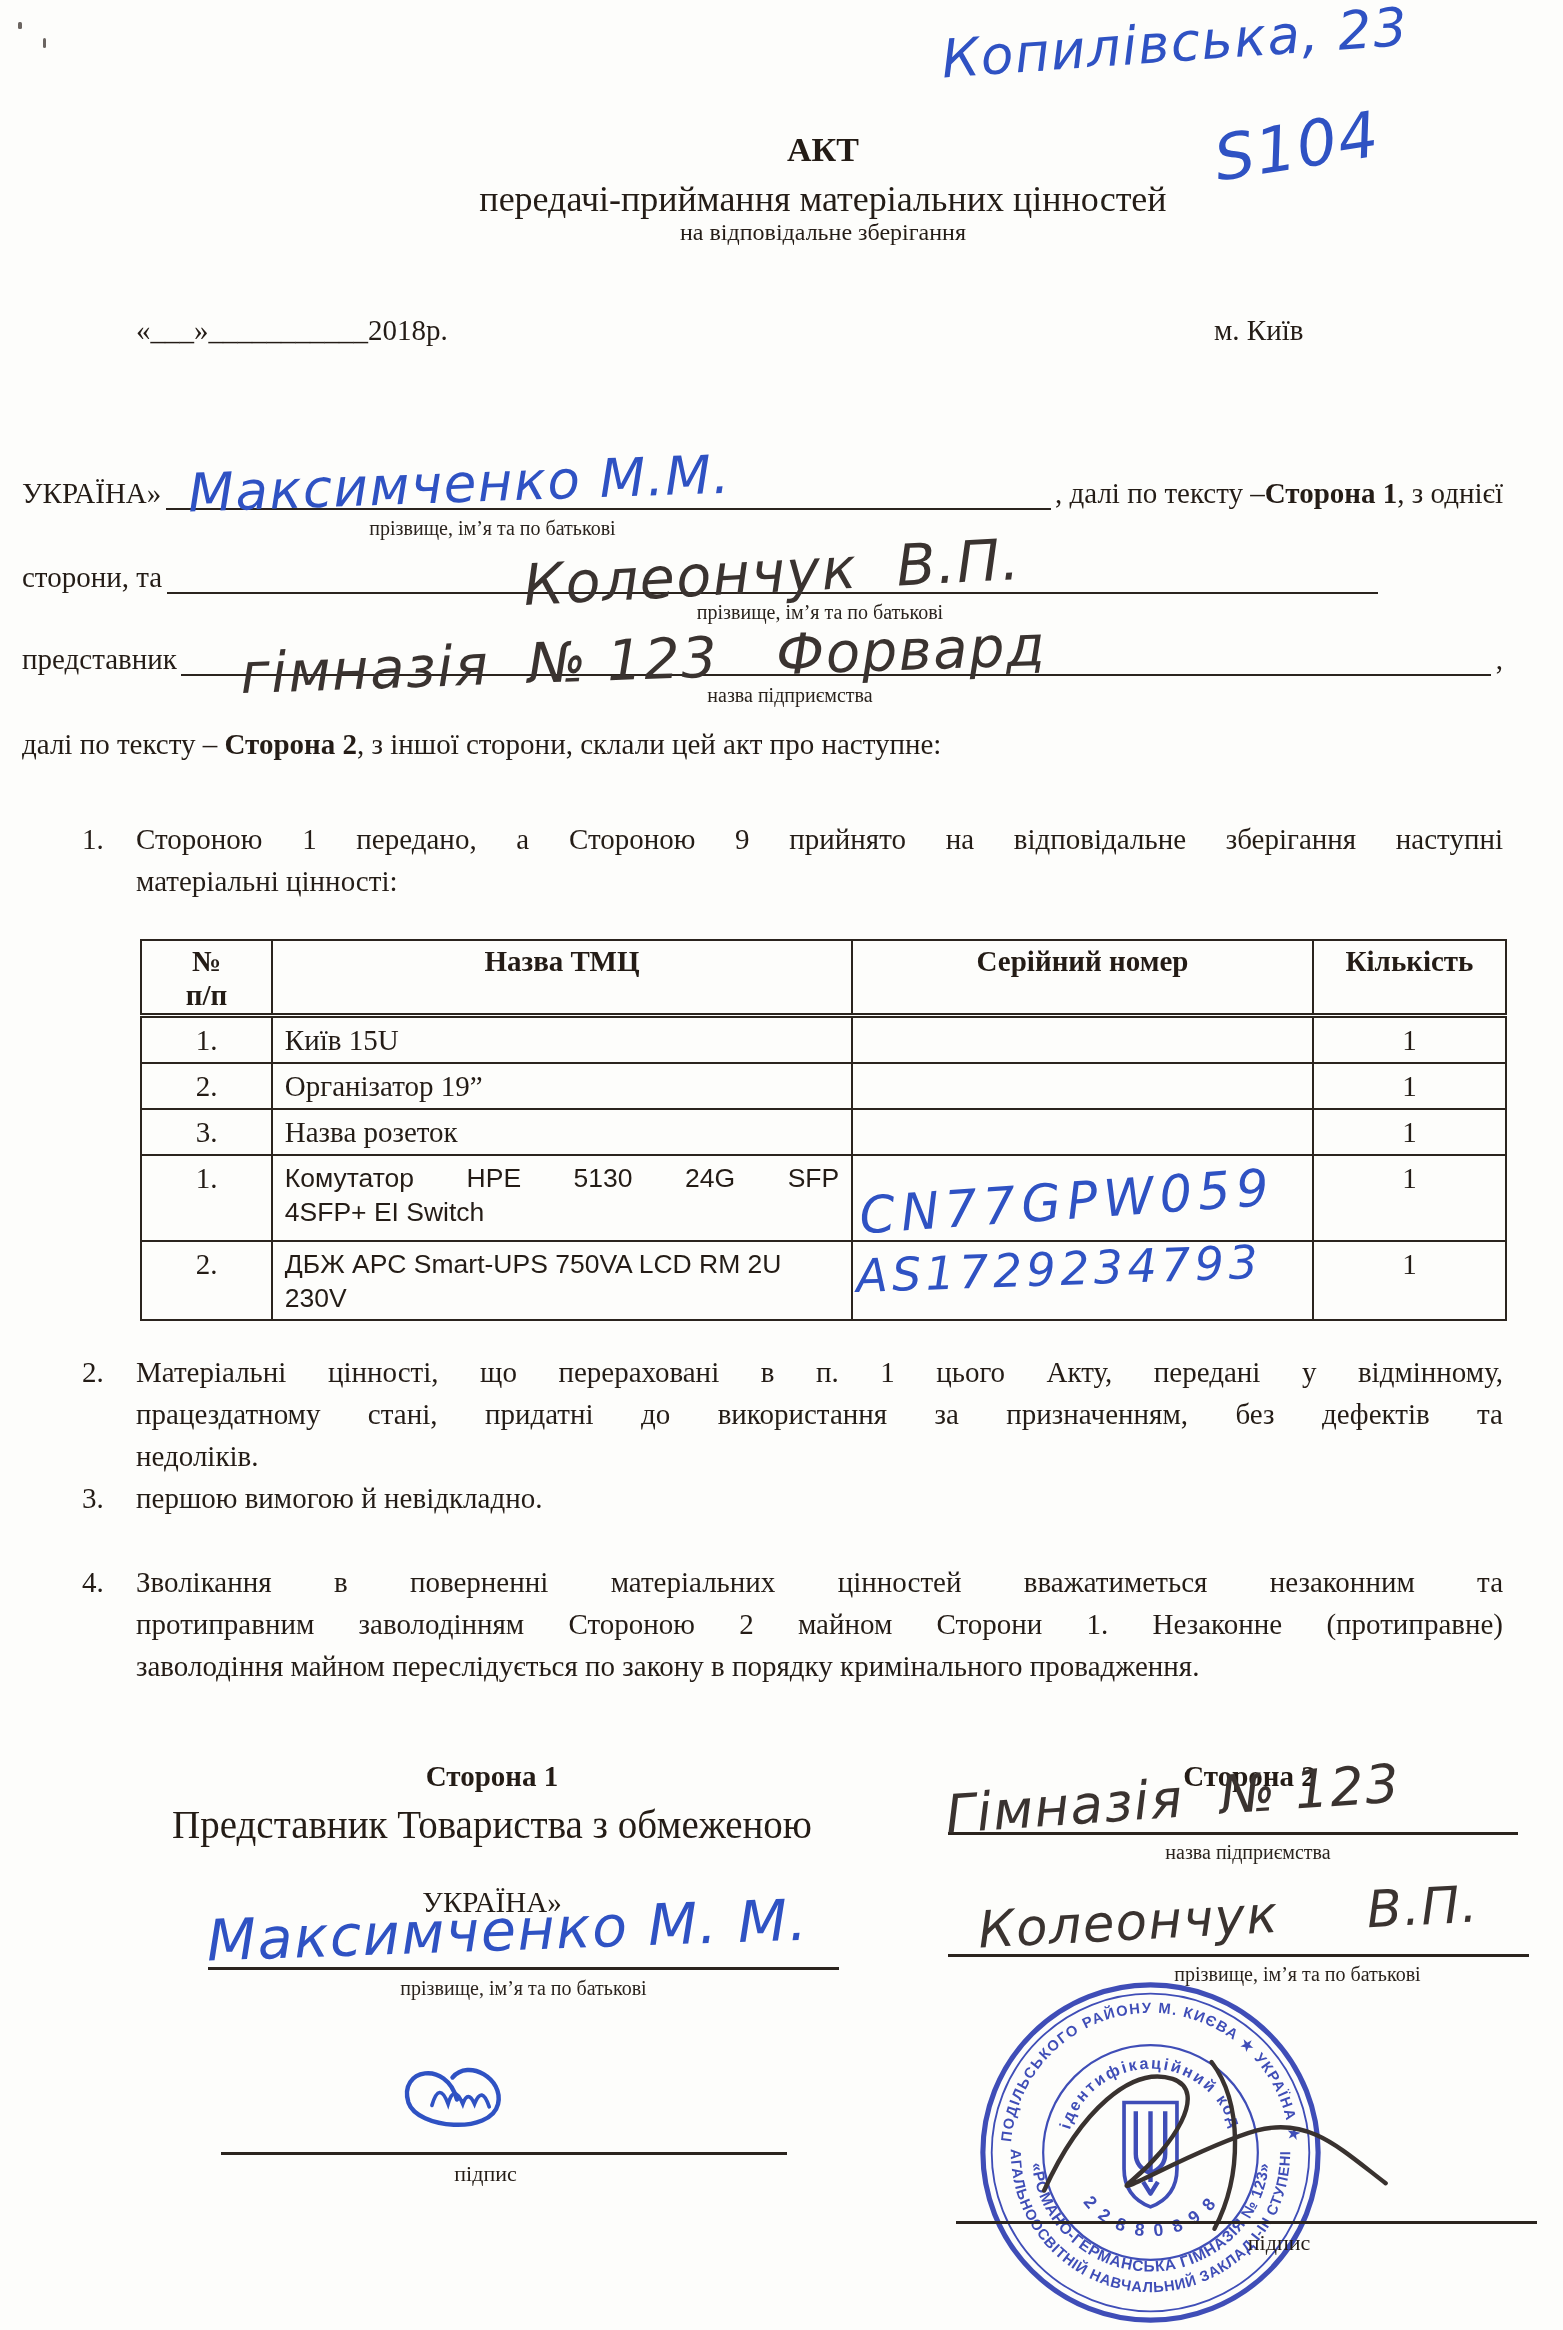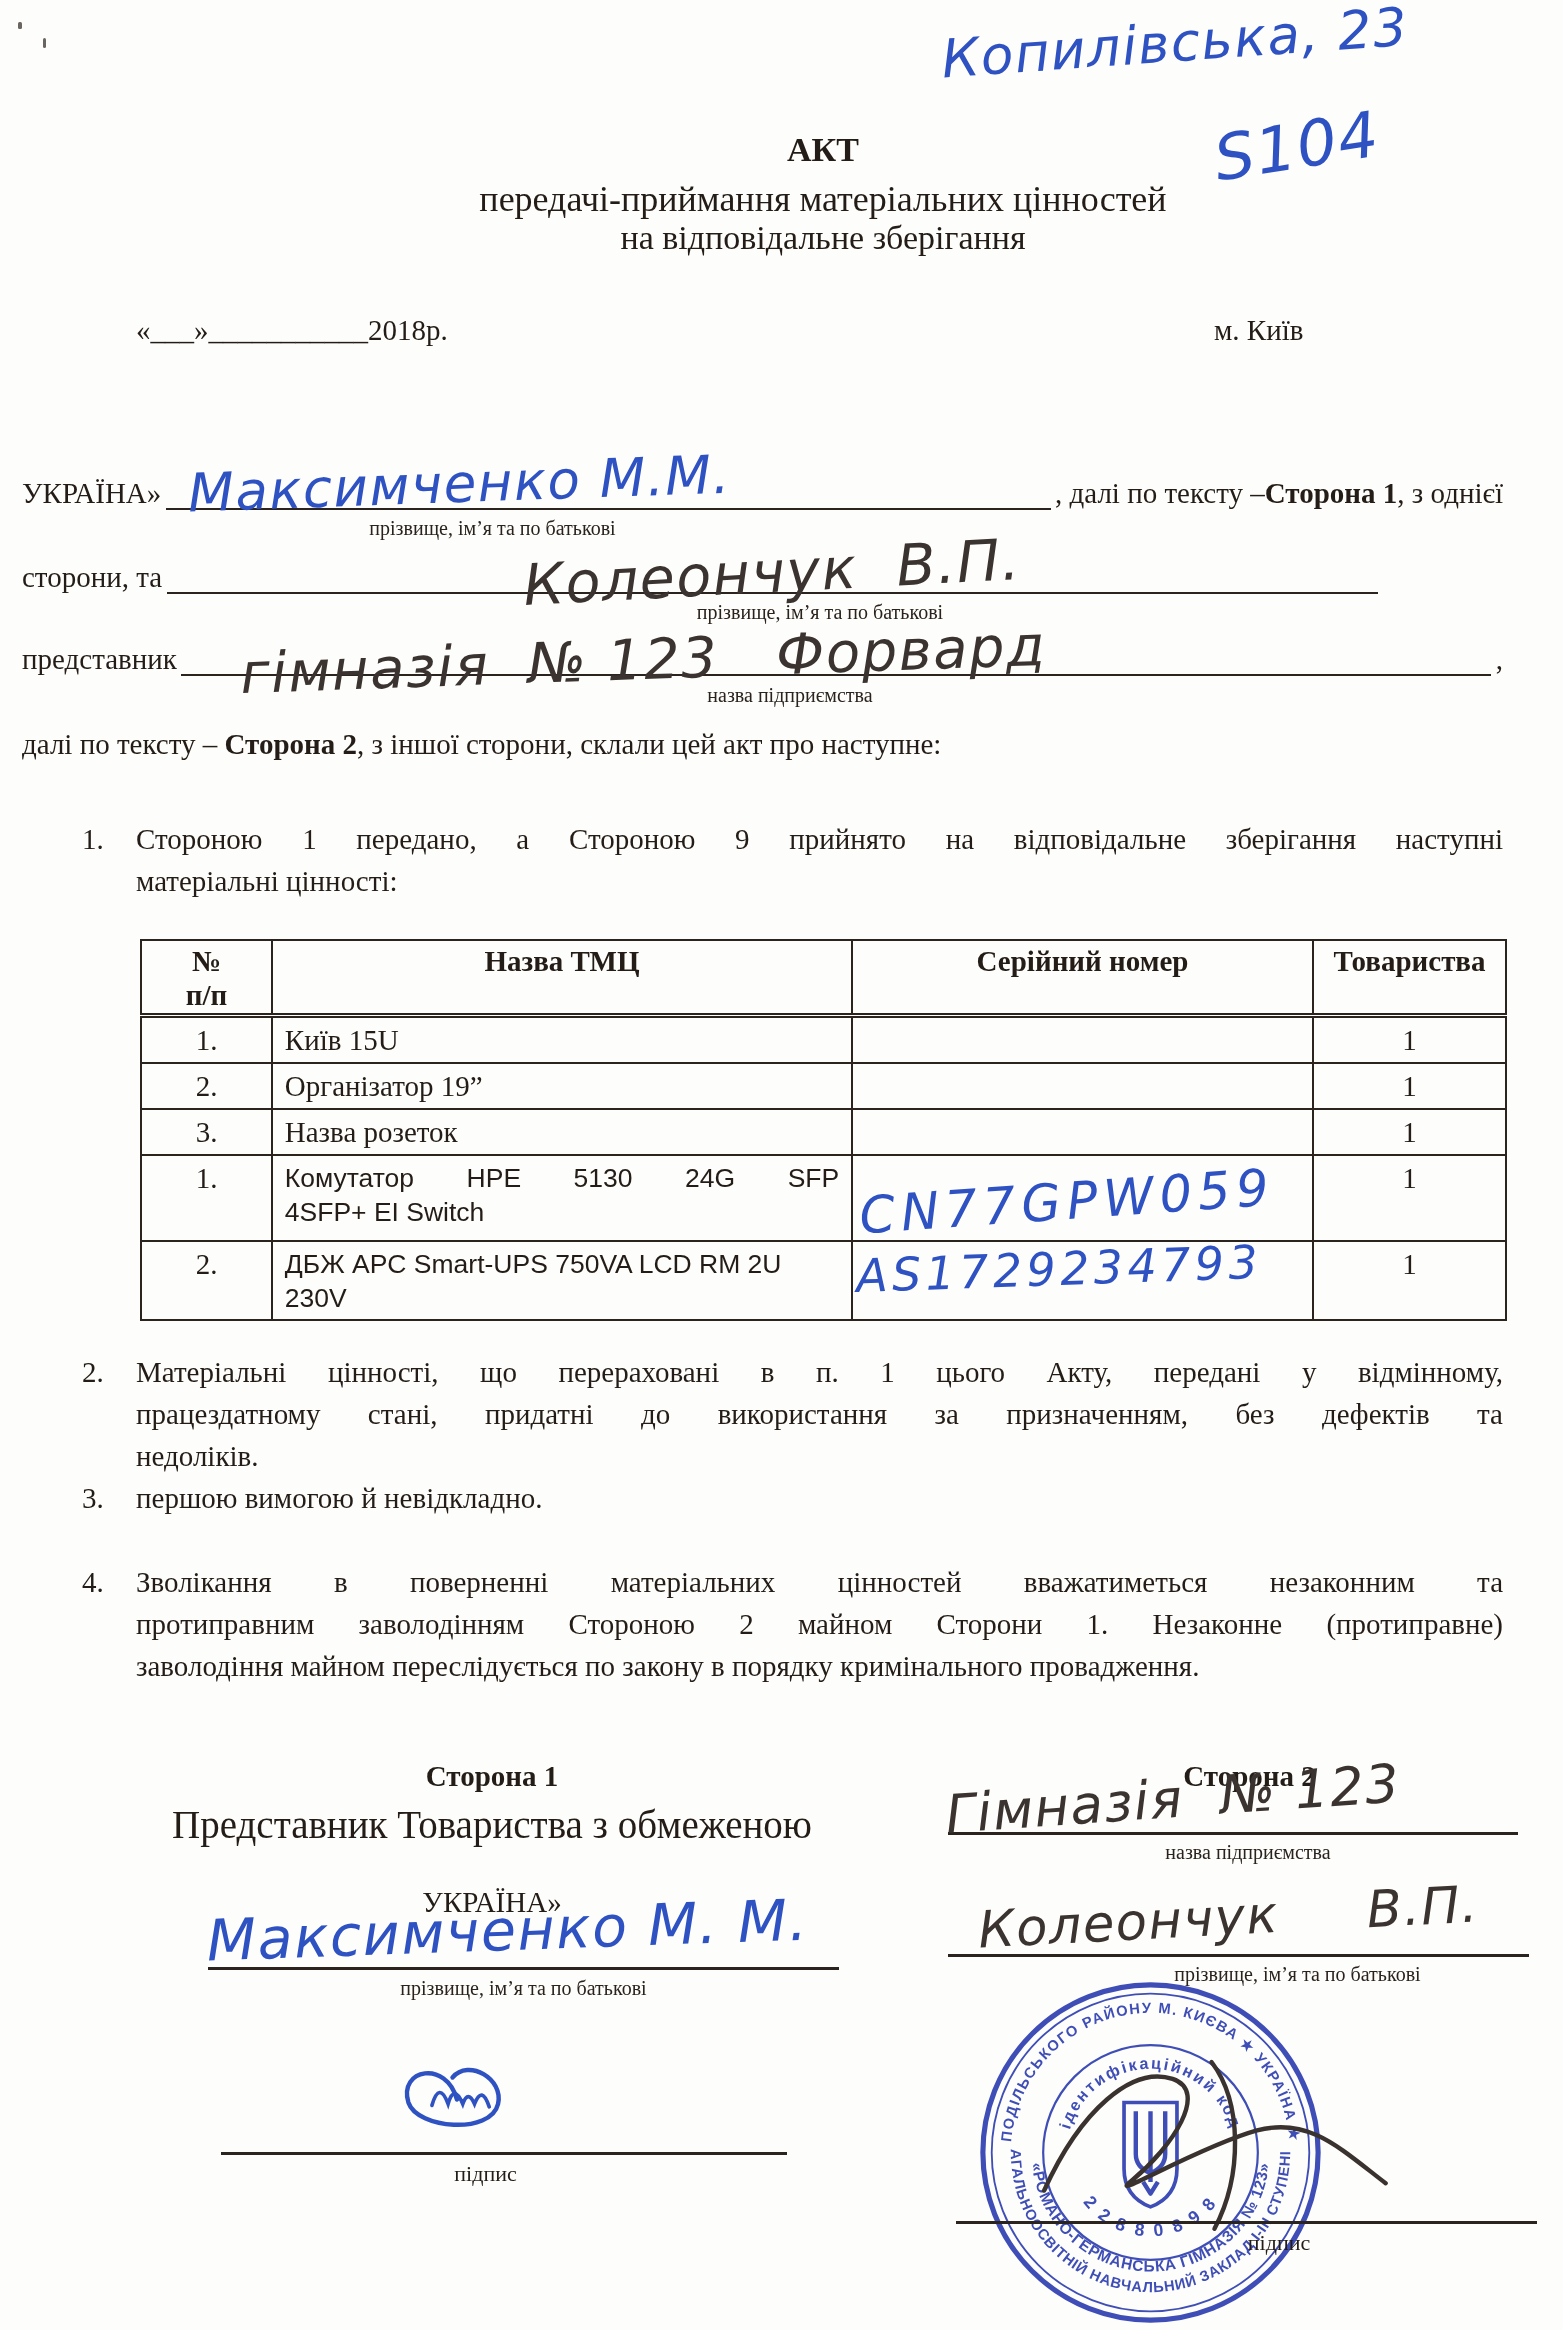--- a/index.html
+++ b/index.html
@@ -44,21 +44,21 @@
 <div class="page">
 
   <div class="speck" style="left:17.6px;top:22px;width:4.4px;height:7.4px;"></div>
   <div class="speck" style="left:43px;top:38px;width:2.9px;height:10.3px;"></div>
 
   <div class="abs hw blue" style="left:941px;top:7.4px;width:617px;font-size:53px;transform:rotate(-4deg);">Копилівська, 23</div>
   <div class="abs hw blue" style="left:1213px;top:100px;width:294px;font-size:63px;transform:rotate(-9deg);">S104</div>
 
   <div class="abs c b" style="left:382px;top:131px;width:882px;font-size:34px;">АКТ</div>
   <div class="abs c" style="left:382px;top:178px;width:882px;font-size:36px;">передачі-приймання матеріальних цінностей</div>
-  <div class="abs c" style="left:382px;top:219px;width:882px;font-size:34px;">на відповідальне зберігання</div>
+  <div class="abs c" style="left:382px;top:219px;width:882px;font-size:24px;">на відповідальне зберігання</div>
 
   <div class="abs fs40" style="left:136px;top:312px;">«___»___________2018р.</div>
   <div class="abs fs40" style="left:1214px;top:312px;">м. Київ</div>
 
 
   <div class="abs iline" style="left:22px;top:473px;width:1481px;height:37px;">
     <span class="nw">УКРАЇНА»</span>
     <span class="blank">
       <span class="hw blue abs" style="left:22px;bottom:-5.9px;font-size:53px;transform:rotate(-2deg);">Максимченко М.М.</span>
     </span>
@@ -103,21 +103,21 @@
         <col style="width:193px">
       </colgroup>
     <tbody>
         <tr class="hdr" style="height:71px;">
       <th>
         <div>№</div>
         <div>п/п</div>
       </th>
       <th>Назва ТМЦ</th>
       <th>Серійний номер</th>
-      <th>Товариства</th>
+      <th>Кількість</th>
     </tr>
     <tr style="height:48px;">
       <td class="num-cell">1.</td>
       <td class="name-cell">Київ 15U</td>
       <td class="serial-cell"></td>
       <td class="qty-cell">1</td>
     </tr>
     <tr style="height:46px;">
       <td class="num-cell">2.</td>
       <td class="name-cell">Організатор 19”</td>

